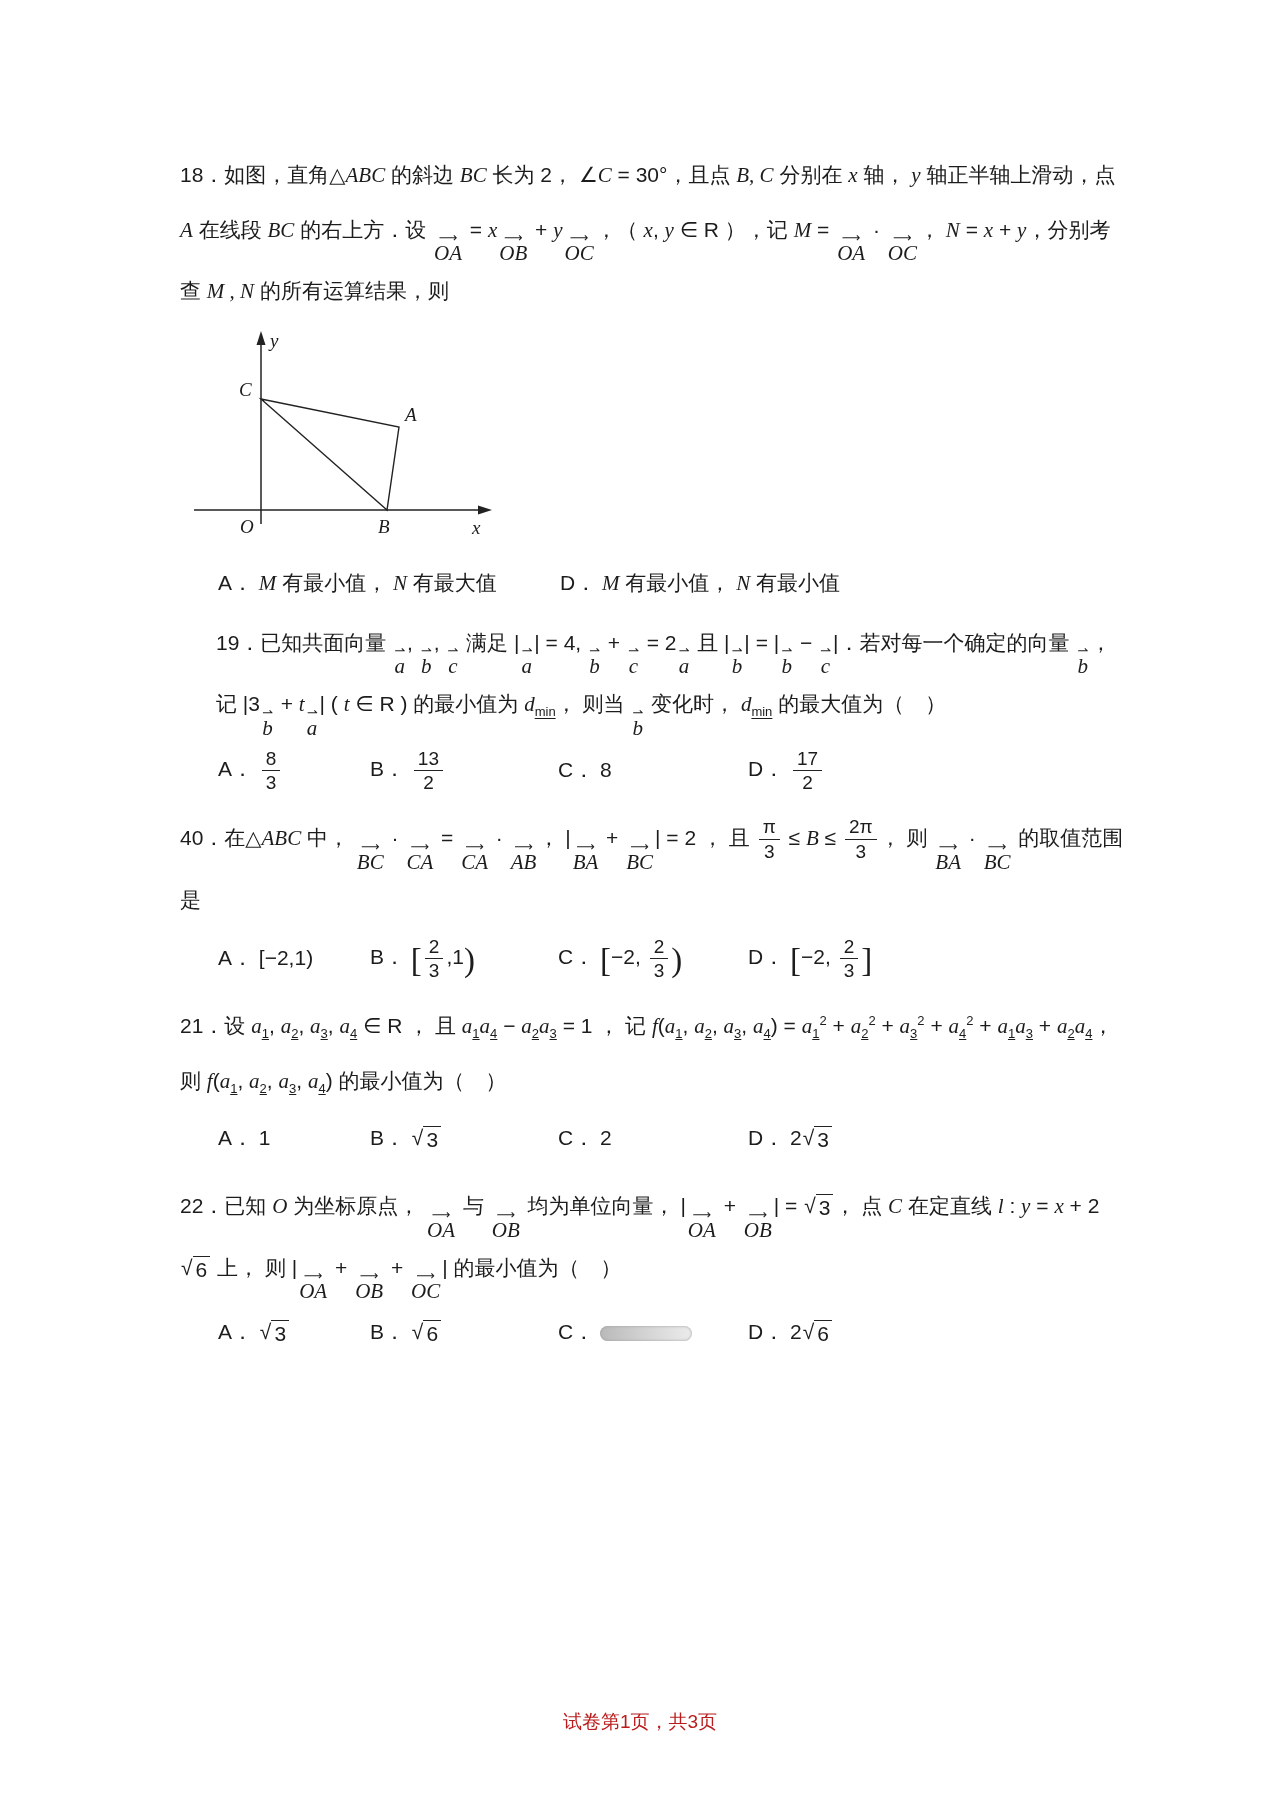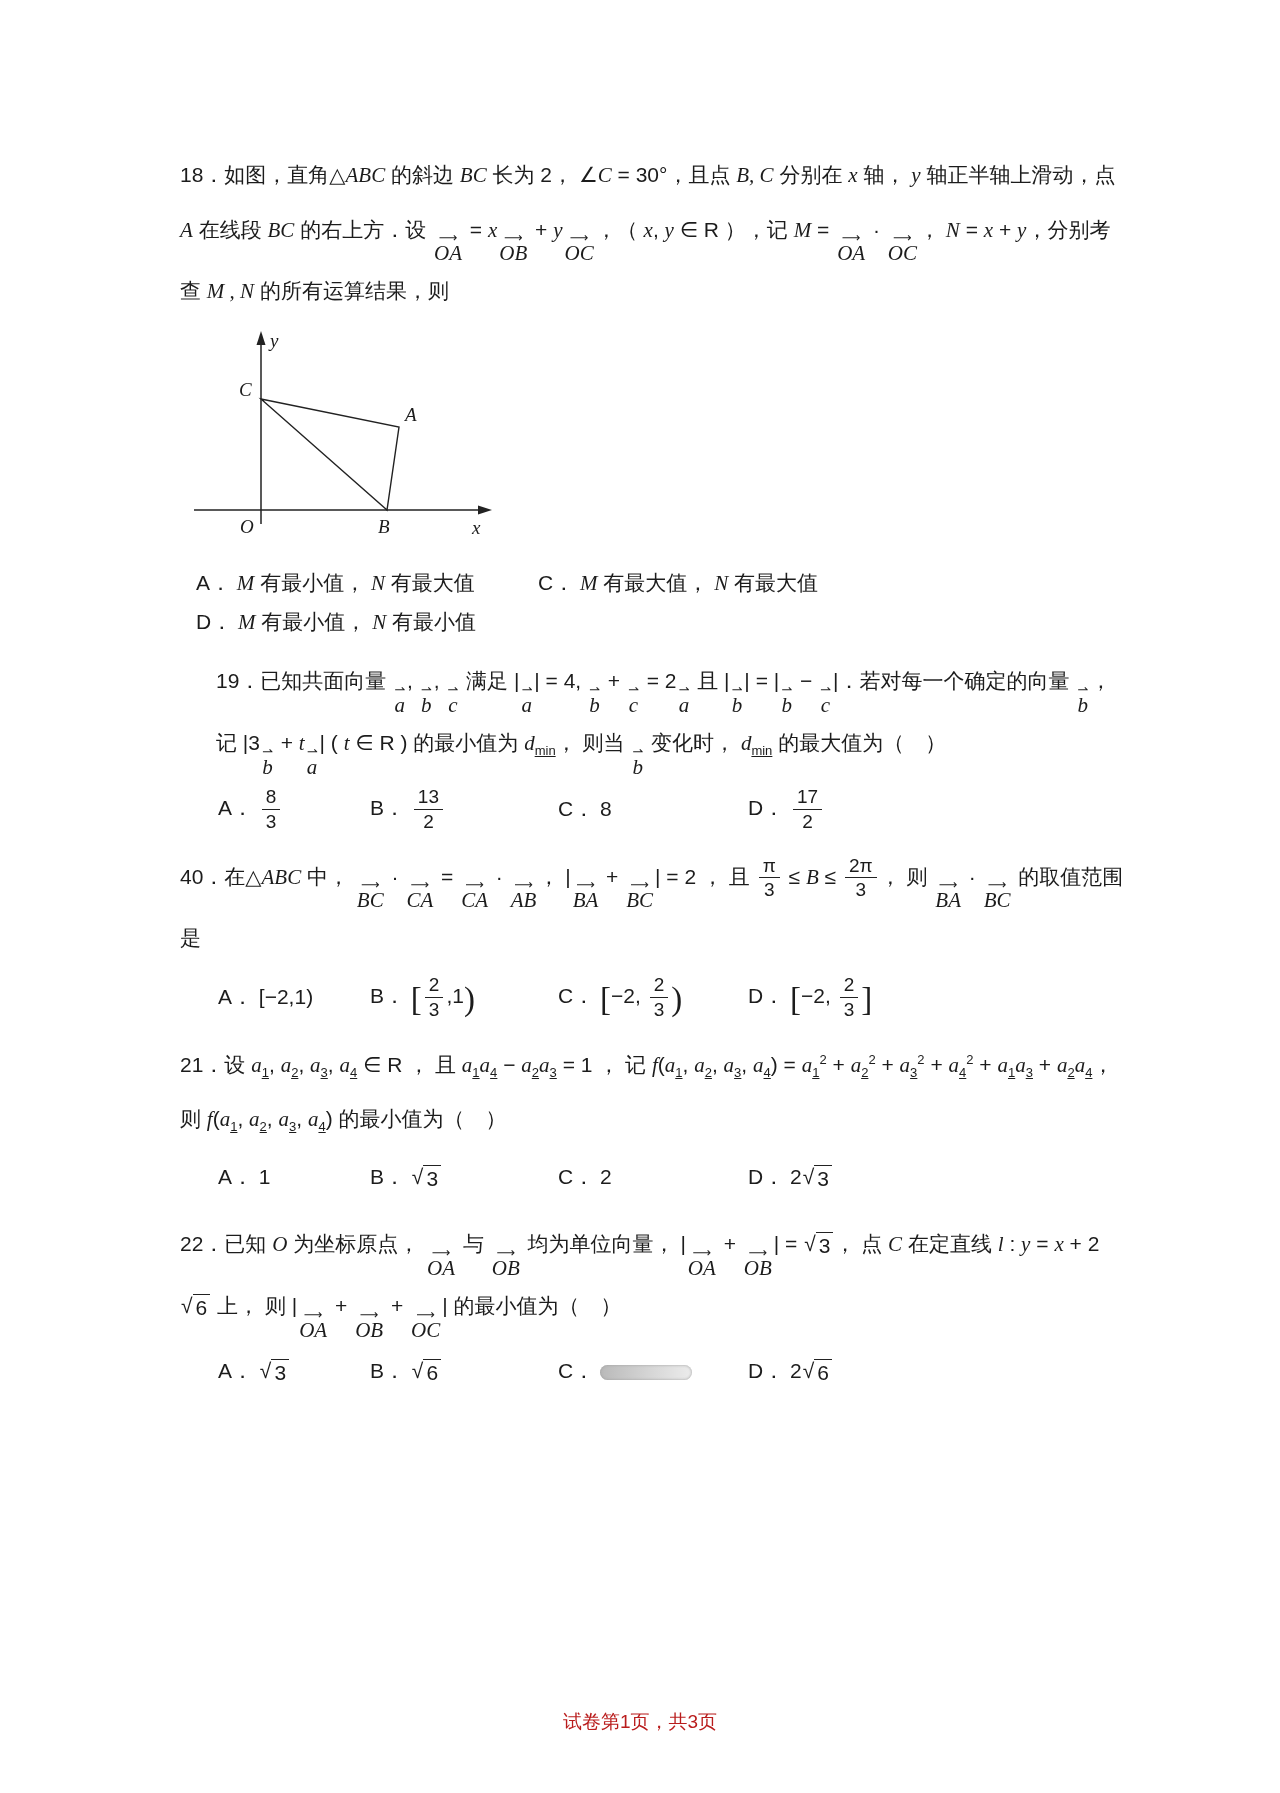--- a/index.html
+++ b/index.html
@@ -32,22 +32,22 @@
   .big { font-size:33px; line-height:1; vertical-align:-0.2em; font-weight:300;
          font-family:"Liberation Serif","DejaVu Serif",serif; }
   .smudge { display:inline-block; width:92px; height:15px; border-radius:8px;
             background:linear-gradient(90deg,#b9b9b9,#d6d6d6 55%,#ececec);
             box-shadow:inset 0 0 3px #9e9e9e; filter:blur(0.6px);
             vertical-align:middle; }
 
   
   .options4 { display:grid; grid-template-columns:152px 188px 190px auto;
               margin:4px 0 14px 38px; align-items:center; line-height:2.3; }
-  .options2 { display:grid; grid-template-columns:342px auto; row-gap:6px;
-              margin:12px 0 8px 16px; line-height:1.5; }
+  .options2 { display:grid; grid-template-columns:342px auto; row-gap:14px;
+              margin:12px 0 8px 38px; line-height:1.5; }
   .option { white-space:nowrap; }
 
   
   .figure-wrap { margin:4px 0 2px 6px; }
   .fig-label { font-family:"Liberation Serif","DejaVu Serif",serif;
                font-style:italic; font-size:19px; fill:#1c1c1c; }
 
   .footer { position:absolute; left:0; right:0; bottom:58px;
             text-align:center; font-size:19px; color:#b91c1c; }
 </style>
@@ -88,21 +88,20 @@
         <text class="fig-label" x="286" y="209">x</text>
         <text class="fig-label" x="54" y="208">O</text>
         <text class="fig-label" x="53" y="71">C</text>
         <text class="fig-label" x="192" y="208">B</text>
         <text class="fig-label" x="219" y="96">A</text>
       </svg>
     </div>
 
     <div class="options2">
       <div class="option"><span class="rx">A． </span><span class="rv">M</span><span class="rx"> 有最小值， </span><span class="rv">N</span><span class="rx"> 有最大值</span></div>
-      <div class="option"><span class="rx">C． </span><span class="rv">M</span><span class="rx"> 有最大值， </span><span class="rv">N</span><span class="rx"> 有最大值</span></div>
       <div class="option"><span class="rx">D． </span><span class="rv">M</span><span class="rx"> 有最小值， </span><span class="rv">N</span><span class="rx"> 有最小值</span></div>
     </div>
   </div>
 
   <div class="question">
     <p class="q-body q-indent"><span class="rx">19．已知共面向量 </span><span class="vec">
           <span class="arrow">⇀</span>
           <span class="vbase">a</span>
         </span><span class="rx">, </span><span class="vec">
           <span class="arrow">⇀</span>

